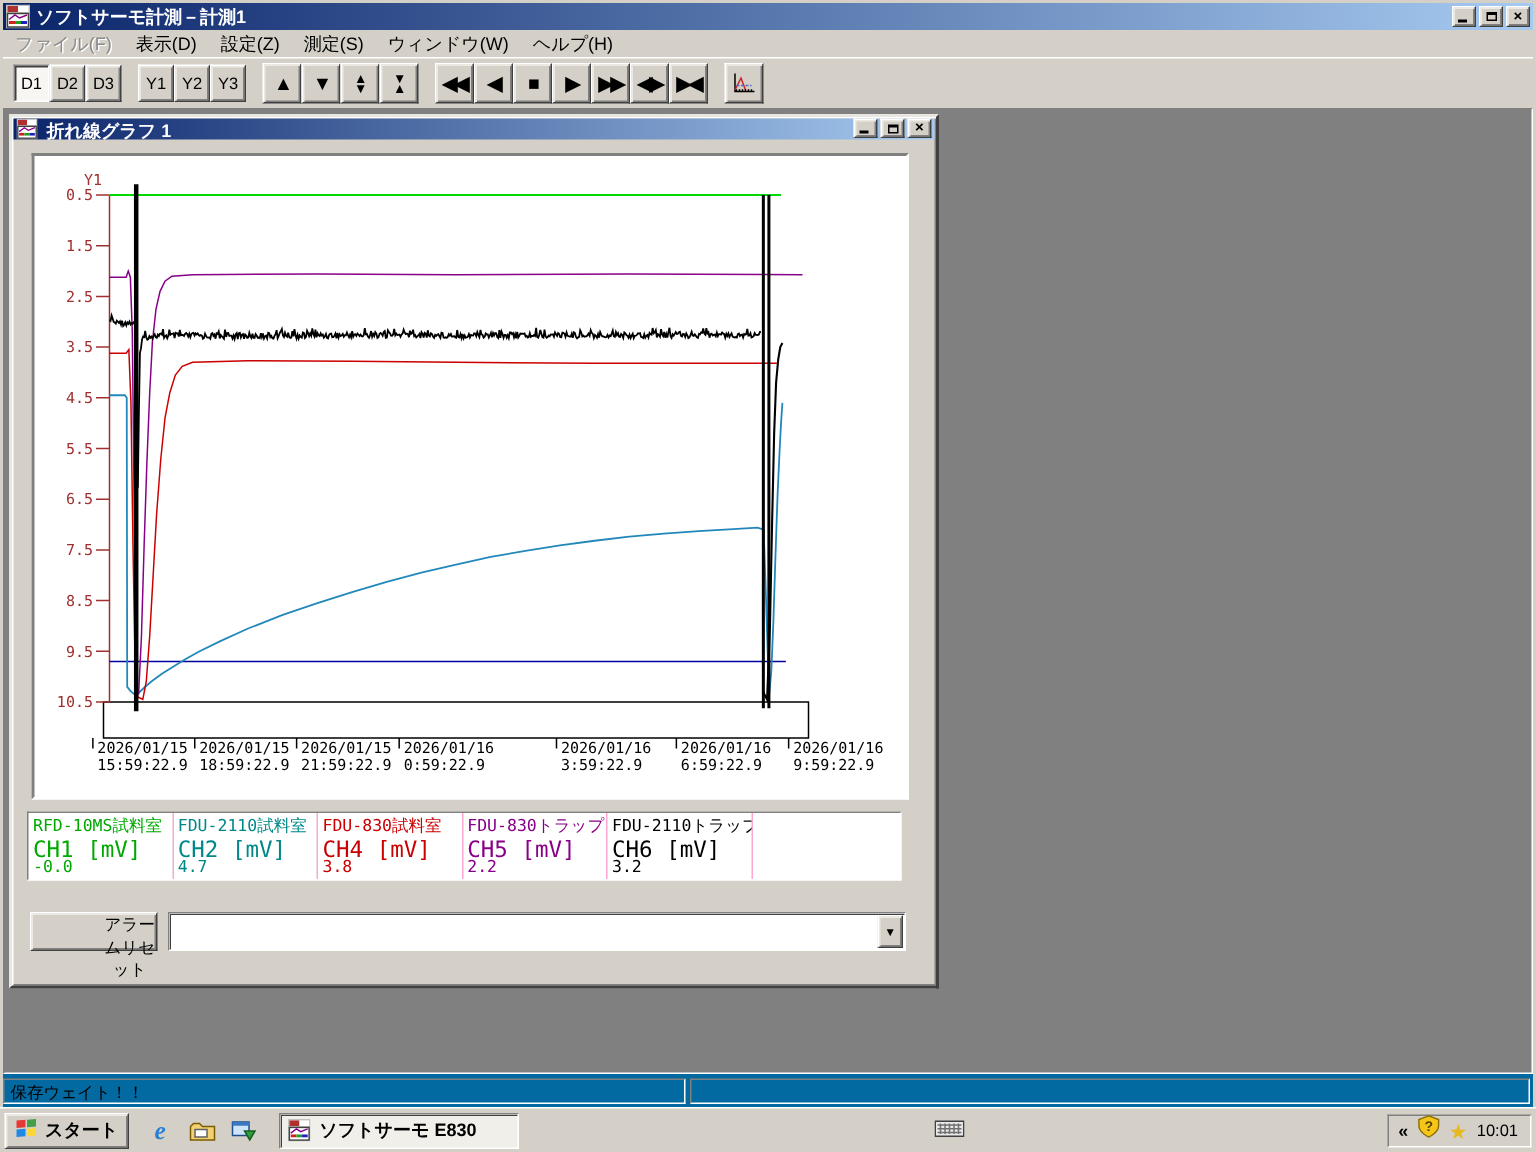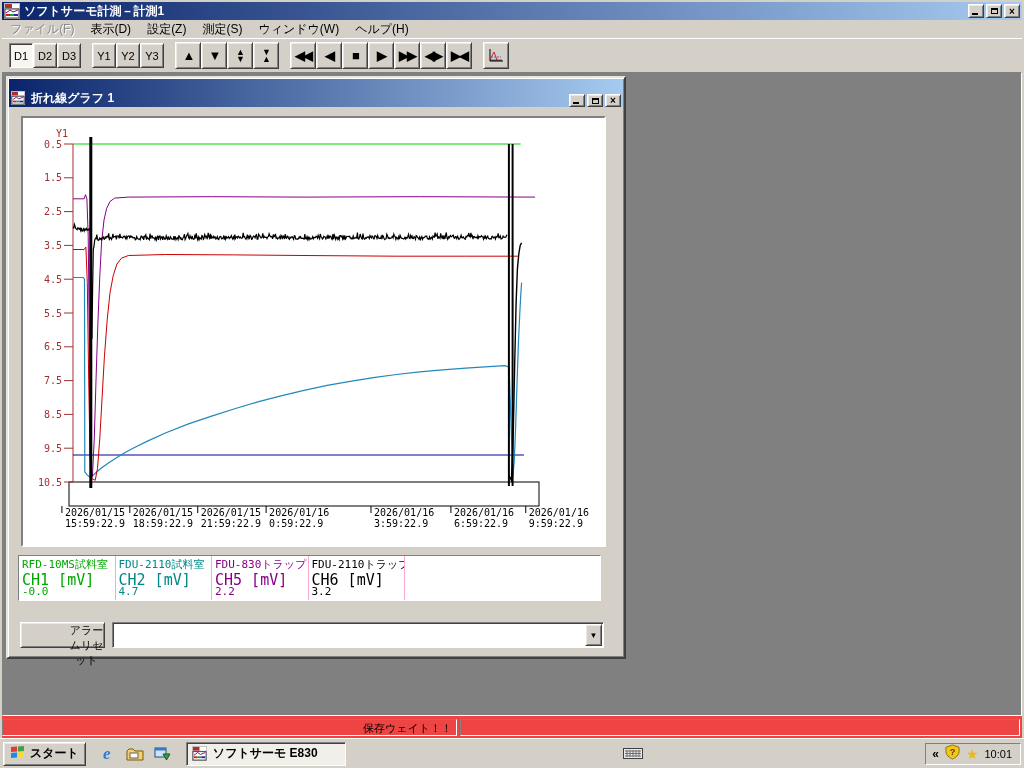--- a/index.html
+++ b/index.html
@@ -33,42 +33,42 @@
   .tb-btn.big { width:26px; height:27px; }
   .tb-btn.pressed { border-color:#808080 #ffffff #ffffff #808080; box-shadow:inset 1px 1px 0 #404040; background:#f7f6f2; }
   .tb-ico { font-size:13px; font-weight:bold; letter-spacing:-2px; line-height:1; }
   .stackg { font-size:9px; line-height:7px; letter-spacing:-1px; }
 
   
   .mdi { position:absolute; left:2px; top:72px; right:2px; height:644px; background:#808080; border:1px solid; border-color:#808080 #ffffff #ffffff #808080; }
 
   
   .child { position:absolute; left:3px; top:3px; width:620px; height:583px; background:#d4d0c8; border:2px solid; border-color:#e8e6e0 #404040 #404040 #e8e6e0; box-shadow:inset 1px 1px 0 #fff, inset -1px -1px 0 #808080; }
-  .child-titlebar { height:28px; margin:1px; background:linear-gradient(90deg,#0a246a,#a6caf0); display:flex; align-items:flex-end; padding:0 2px; }
+  .child-titlebar { height:14px; margin:1px; background:linear-gradient(90deg,#0a246a,#a6caf0); display:flex; align-items:flex-start; padding:0 2px; }
   .child-titlebar .title-text { font-size:12px; }
   .child-titlebar .cap { width:16px; height:13px; }
   .child-client { position:relative; height:556px; }
 
   .graph-panel { position:absolute; left:13px; top:8px; width:585px; height:431px; background:#ffffff; border:2px solid; border-color:#808080 #ffffff #ffffff #808080; }
   .axis-t { font:10px "DejaVu Sans Mono",monospace; fill:#a03030; }
   .axis-x { font:10px "DejaVu Sans Mono",monospace; fill:#000000; }
 
   .legend { position:absolute; left:10px; top:447px; width:583px; height:46px; background:#ffffff; border:1px solid; border-color:#808080 #ffffff #ffffff #808080; display:flex; overflow:hidden; }
   .leg-cell { width:96.5px; flex:none; border-right:1px solid #f9a8d4; padding:1px 0 0 3px; overflow:hidden; }
   .leg-name { font-size:11px; height:14px; white-space:nowrap; overflow:hidden; font-family:"DejaVu Sans Mono",monospace; }
   .leg-ch   { font-size:15px; height:14px; white-space:nowrap; font-family:"DejaVu Sans Mono",monospace; }
   .leg-val  { font-size:11px; height:14px; white-space:nowrap; font-family:"DejaVu Sans Mono",monospace; }
 
   .alarm-btn { position:absolute; left:12px; top:514px; width:85px; height:26px; font-size:11px; font-family:"Liberation Sans",sans-serif;padding-left:48px; }
   .combo { position:absolute; left:104px; top:514px; width:492px; height:26px; background:#fff; display:flex; }
   .combo-text { flex:1; font-size:12px; padding:4px; }
   .combo-arrow { width:17px; height:22px; margin:1px; display:flex; align-items:center; justify-content:center; font-size:8px; }
 
   
-  .statusbar { position:absolute; left:2px; top:716px; right:2px; height:22px; background:#ef4444; display:flex; gap:3px; padding:3px 2px 0 0;text-align:right; }
+  .statusbar { position:absolute; left:2px; top:716px; right:2px; height:22px; background:#0369a1; display:flex; gap:3px; padding:3px 2px 0 0; }
   .sb-panel { height:17px; font-size:11px; padding:1px 4px; white-space:nowrap; overflow:hidden; }
   .sb1 { width:455px; }
   .sb2 { flex:1; }
 
   
   .taskbar { position:absolute; left:0; top:738px; width:1024px; height:30px; background:#d4d0c8; border-top:1px solid #ffffff; display:flex; align-items:center; padding:0 3px; }
   .start-btn { height:24px; display:flex; align-items:center; gap:4px; padding:0 6px; font-weight:bold; font-size:12px; }
   .ql { display:flex; align-items:center; gap:10px; margin:0 14px 0 12px; }
   .ql-item { width:18px; height:18px; display:flex; align-items:center; justify-content:center; }
   .ie-e { color:#2a7fd4; font-weight:bold; font-style:italic; font-size:17px; font-family:"Liberation Serif",serif; }
@@ -273,20 +273,25 @@
               <div class="leg-name" style="color: rgb(0, 168, 0);">RFD-10MS試料室</div>
               <div class="leg-ch" style="color: rgb(0, 168, 0);">CH1 [mV]</div>
               <div class="leg-val" style="color: rgb(0, 168, 0);">-0.0</div>
             </div>
             <div class="leg-cell">
               <div class="leg-name" style="color: rgb(0, 136, 136);">FDU-2110試料室</div>
               <div class="leg-ch" style="color: rgb(0, 136, 136);">CH2 [mV]</div>
               <div class="leg-val" style="color: rgb(0, 136, 136);">4.7</div>
             </div>
             <div class="leg-cell">
+              <div class="leg-name" style="color: rgb(204, 0, 0);">FDU-830試料室</div>
+              <div class="leg-ch" style="color: rgb(204, 0, 0);">CH4 [mV]</div>
+              <div class="leg-val" style="color: rgb(204, 0, 0);">3.8</div>
+            </div>
+            <div class="leg-cell">
               <div class="leg-name" style="color: rgb(136, 0, 136);">FDU-830トラップ</div>
               <div class="leg-ch" style="color: rgb(136, 0, 136);">CH5 [mV]</div>
               <div class="leg-val" style="color: rgb(136, 0, 136);">2.2</div>
             </div>
             <div class="leg-cell">
               <div class="leg-name" style="color: rgb(0, 0, 0);">FDU-2110トラップ</div>
               <div class="leg-ch" style="color: rgb(0, 0, 0);">CH6 [mV]</div>
               <div class="leg-val" style="color: rgb(0, 0, 0);">3.2</div>
             </div>
           </div>

